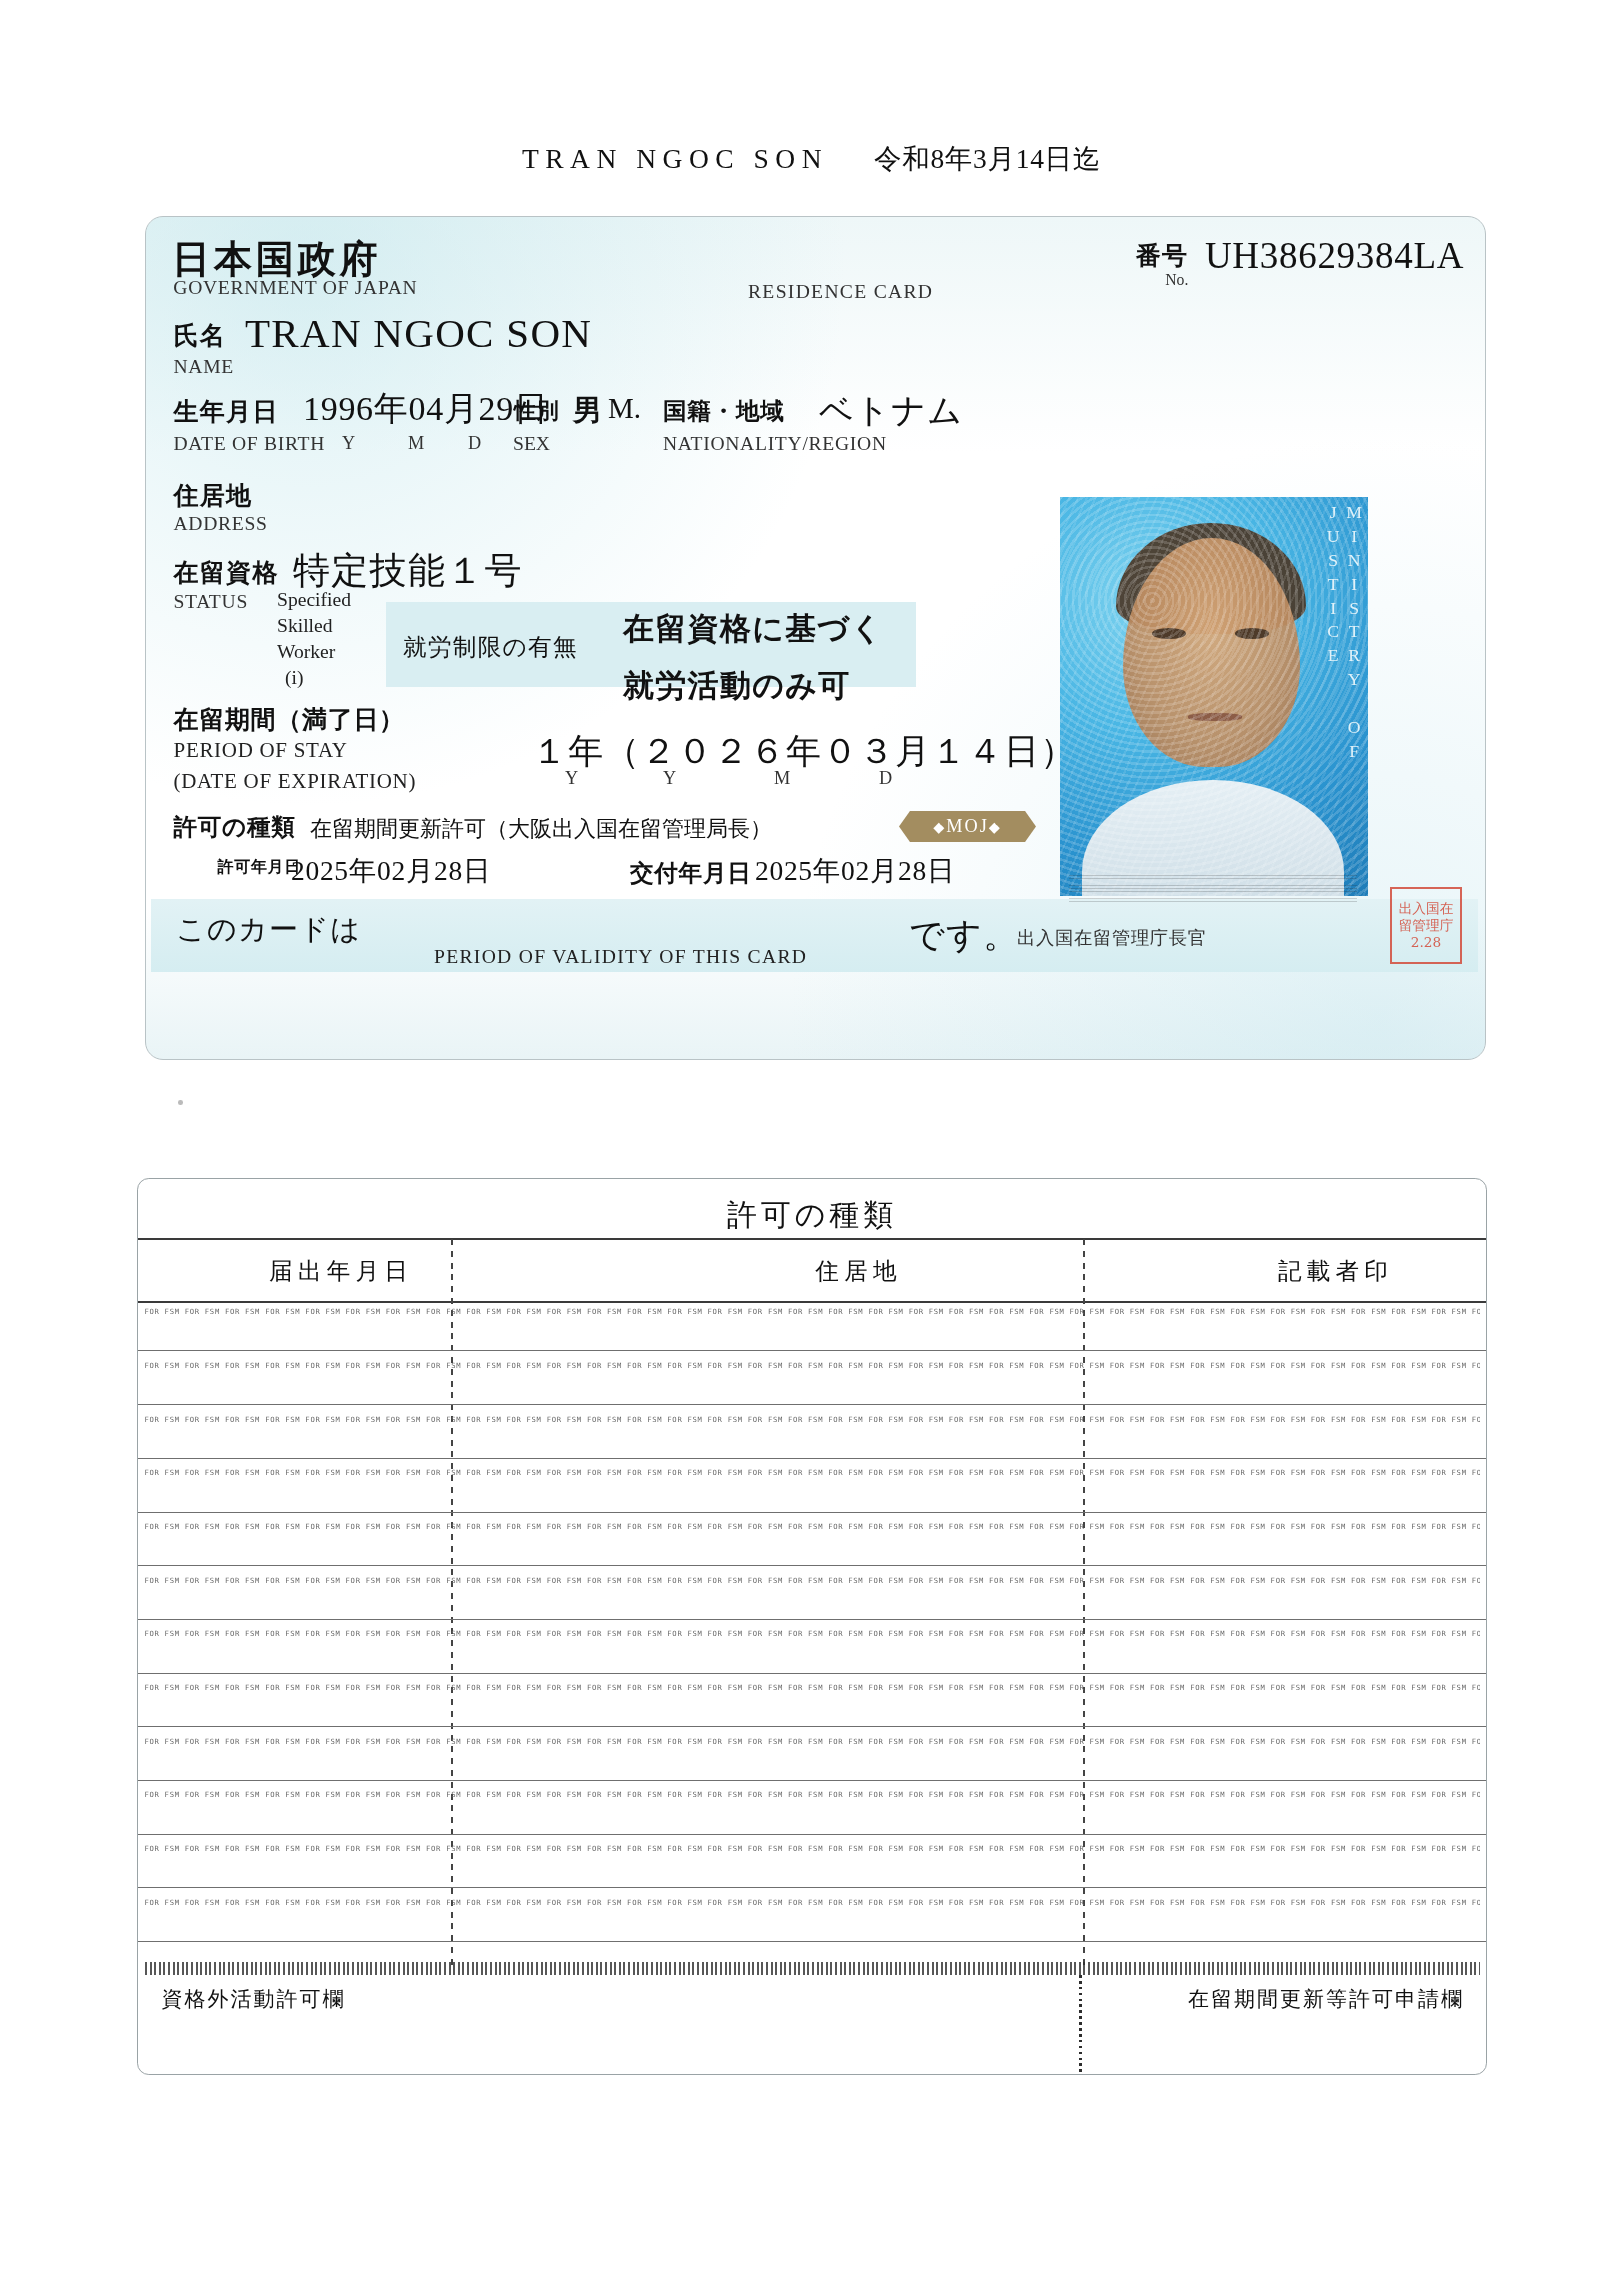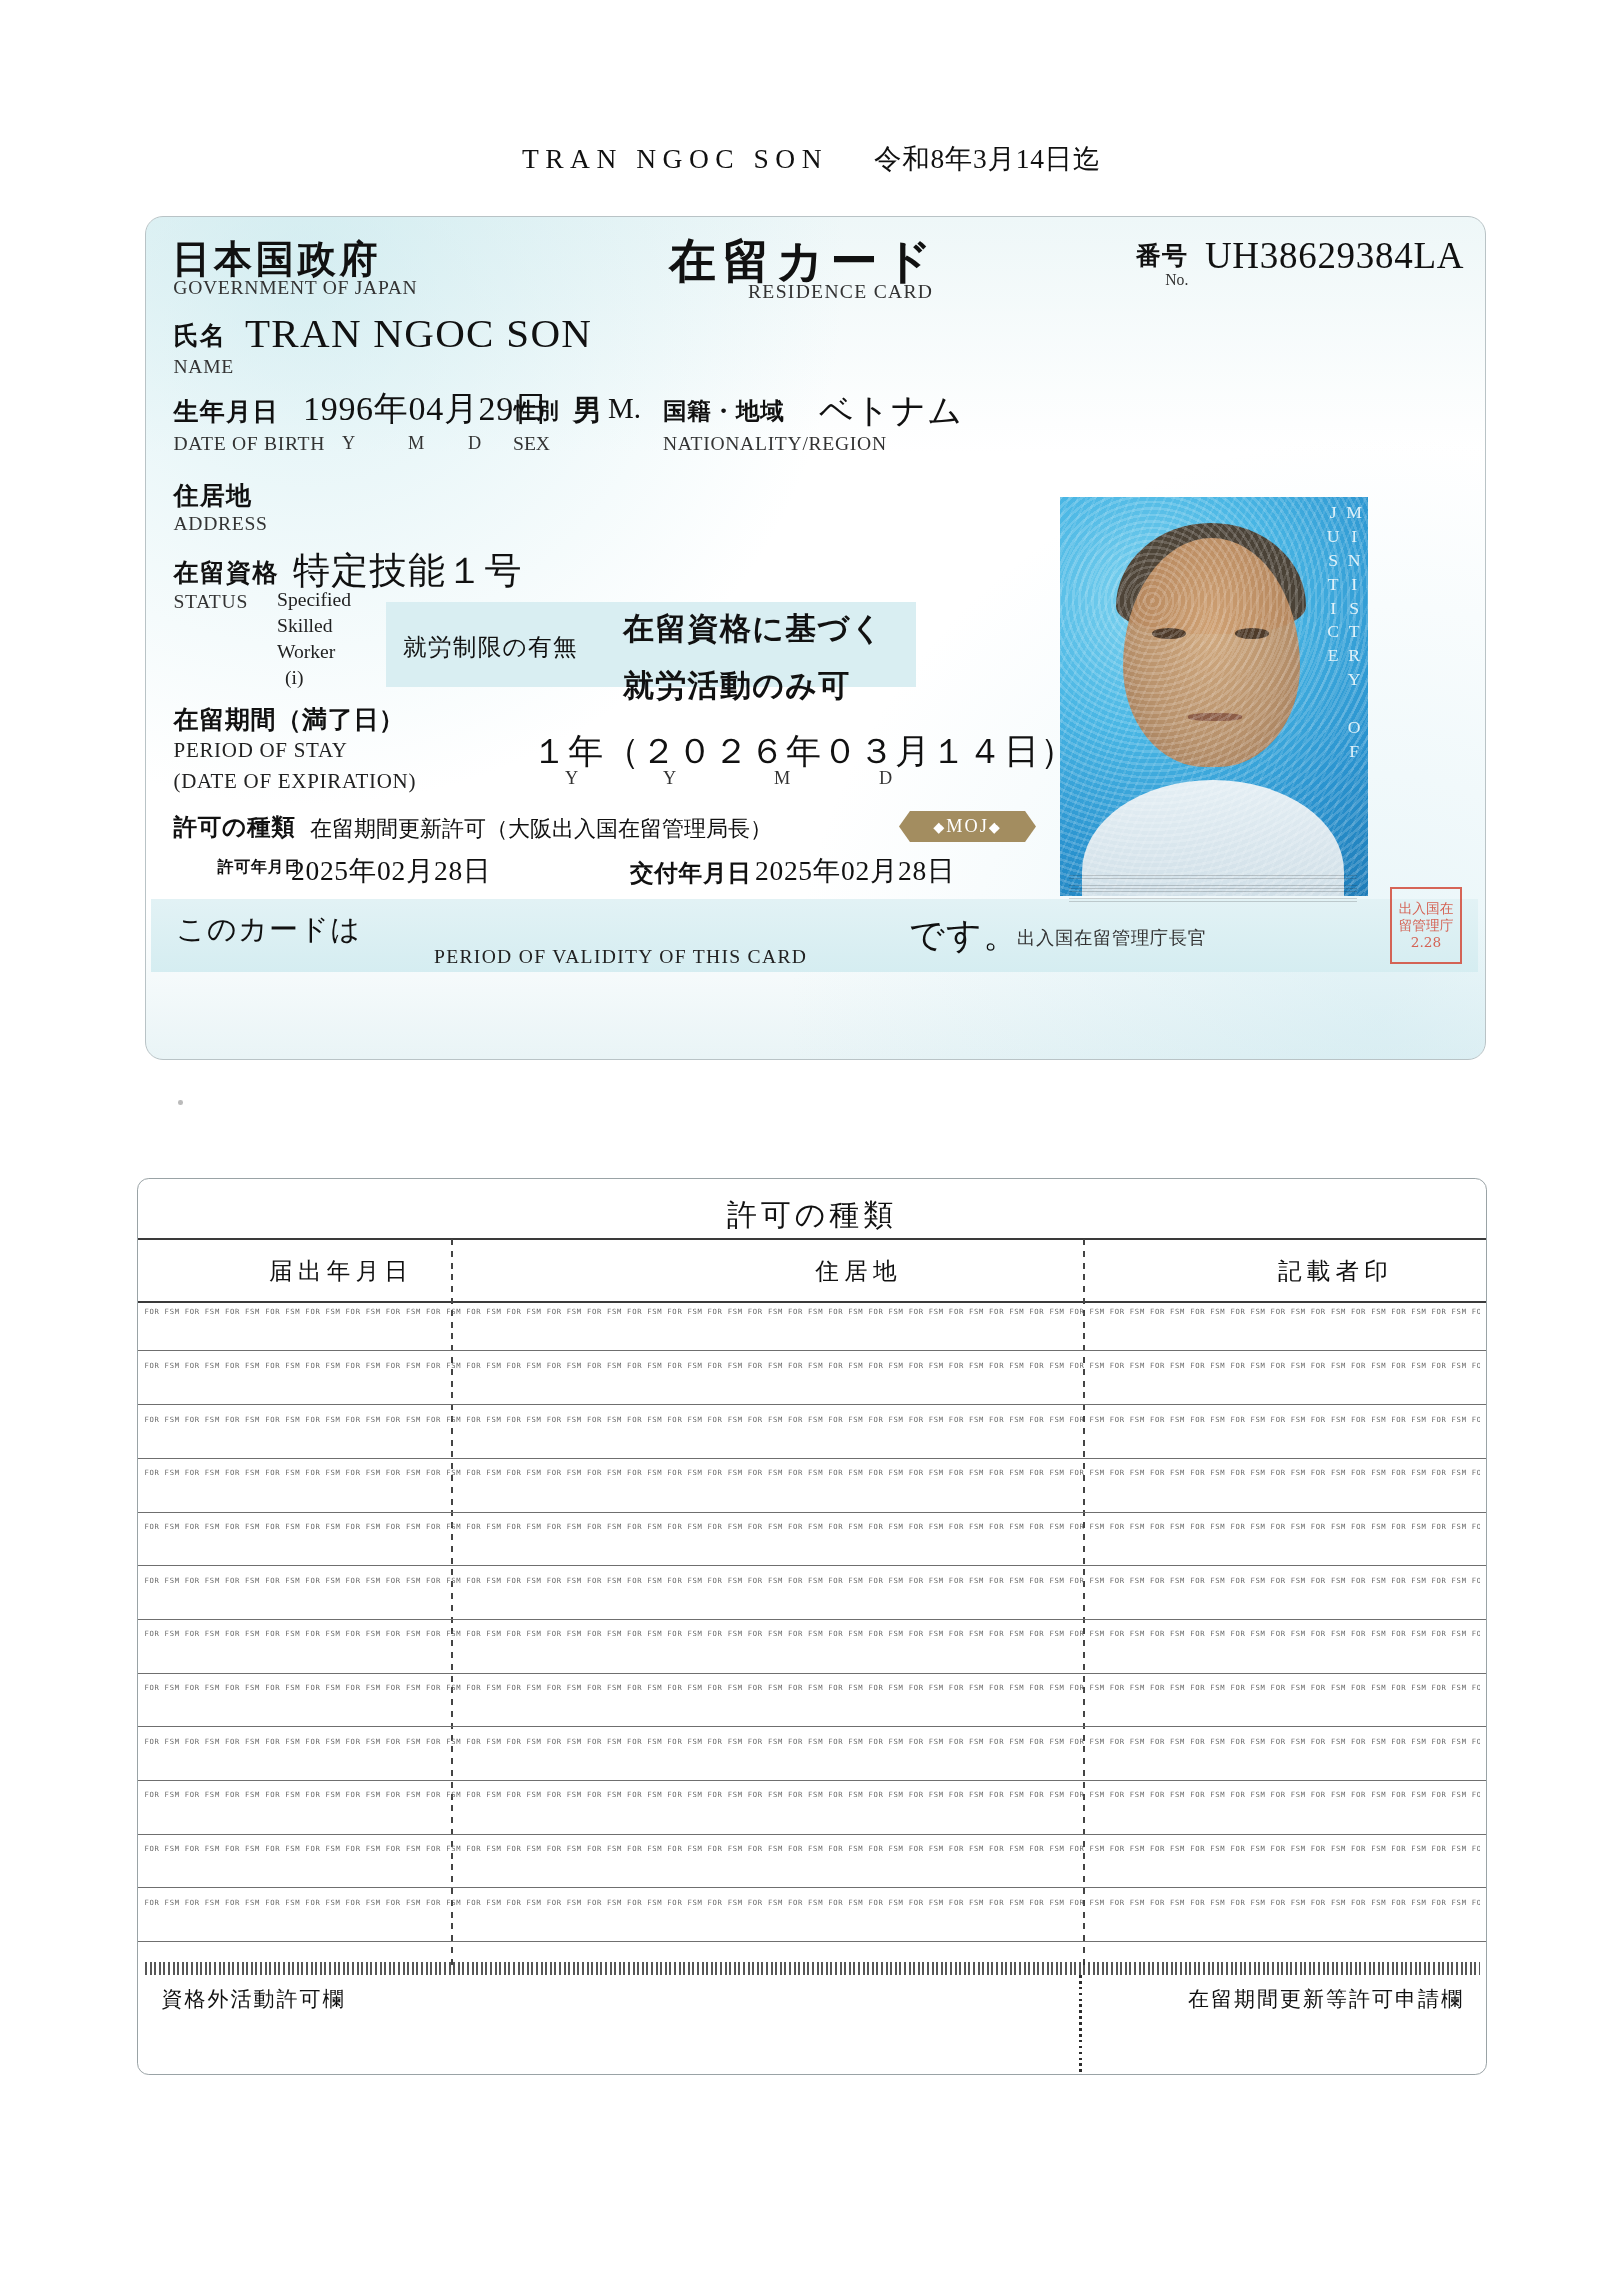--- a/index.html
+++ b/index.html
@@ -399,21 +399,20 @@
 
 <div class="page-header">
   <span class="hdr-name">TRAN  NGOC  SON</span><span class="hdr-expiry">令和8年3月14日迄</span>
 </div>
 
 <div class="card">
 
   <div class="card-top">
     <div class="gov-jp">日本国政府</div>
     <div class="gov-en">GOVERNMENT OF JAPAN</div>
-    <div class="title-jp">在留カード</div>
     <div class="title-en">RESIDENCE CARD</div>
     <div class="no-label-jp">番号</div>
     <div class="no-label-en">No.</div>
     <div class="card-number">UH38629384LA</div>
   </div>
 
   <div class="row lbl-jp name-lbl-jp">氏名</div>
   <div class="row name-val">TRAN NGOC SON</div>
   <div class="row name-lbl-en">NAME</div>
 

